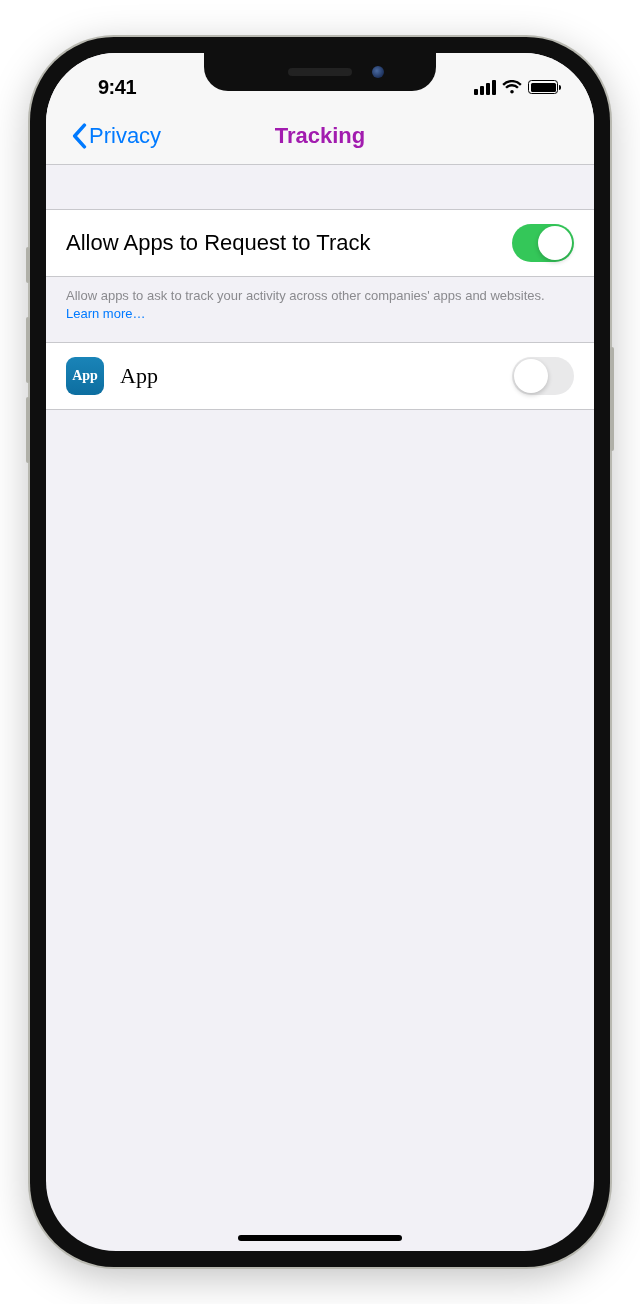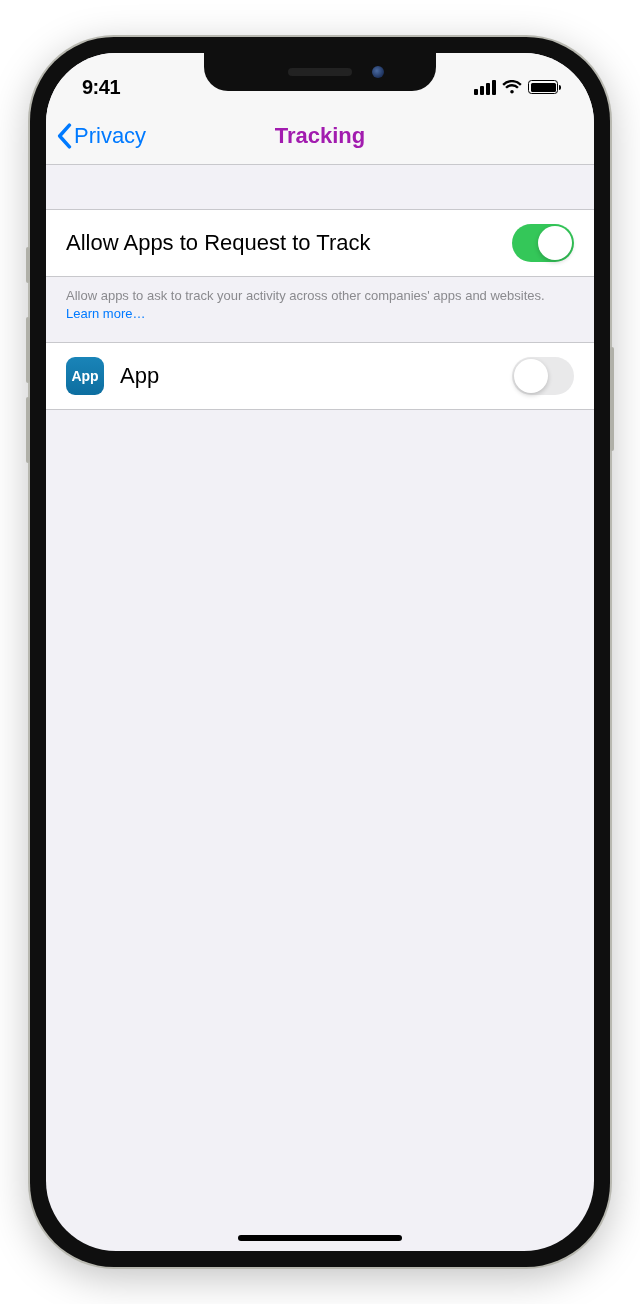--- a/index.html
+++ b/index.html
@@ -74,21 +74,21 @@
       display: flex;
       justify-content: space-between;
       align-items: center;
       padding: 14px 28px 0;
       background: #f7f7f7;
     }
     .status-time {
       font-size: 20px;
       font-weight: 600;
       letter-spacing: -.5px;
-      margin-left: 8px;
+      margin-left: 24px;
     }
     .status-icons {
       display: flex;
       align-items: center;
       gap: 6px;
       margin-right: 8px;
     }
     .cellular {
       display: flex;
       align-items: flex-end;
@@ -128,21 +128,21 @@
       background: #000;
       border-radius: 1.5px;
     }
     .nav-bar {
       height: 58px;
       background: #f7f7f7;
       border-bottom: 1px solid #c8c8cc;
       display: flex;
       align-items: center;
       position: relative;
-      padding: 0 10px;
+      padding: 0 25px;
     }
     .back-btn {
       display: flex;
       align-items: center;
       color: #007aff;
       font-size: 22px;
       gap: 2px;
     }
     .back-chevron { width: 16px; height: 26px; }
     .nav-title {
@@ -158,21 +158,21 @@
       background: #fff;
       display: flex;
       align-items: center;
       justify-content: space-between;
       padding: 14px 20px;
       font-size: 22px;
       color: #000;
       border-top: .5px solid #c8c8cc;
       border-bottom: .5px solid #c8c8cc;
     }
-    .row-left { display: flex; align-items: center; gap: 16px; }
+    .row-left { display: flex; align-items: center; gap: 16px; font-family: Liberation Serif, serif; }
     .toggle {
       width: 62px;
       height: 38px;
       border-radius: 19px;
       position: relative;
       transition: background .2s;
     }
     .toggle.on { background: #34c759; }
     .toggle.off { background: #e9e9ea; }
     .knob {

